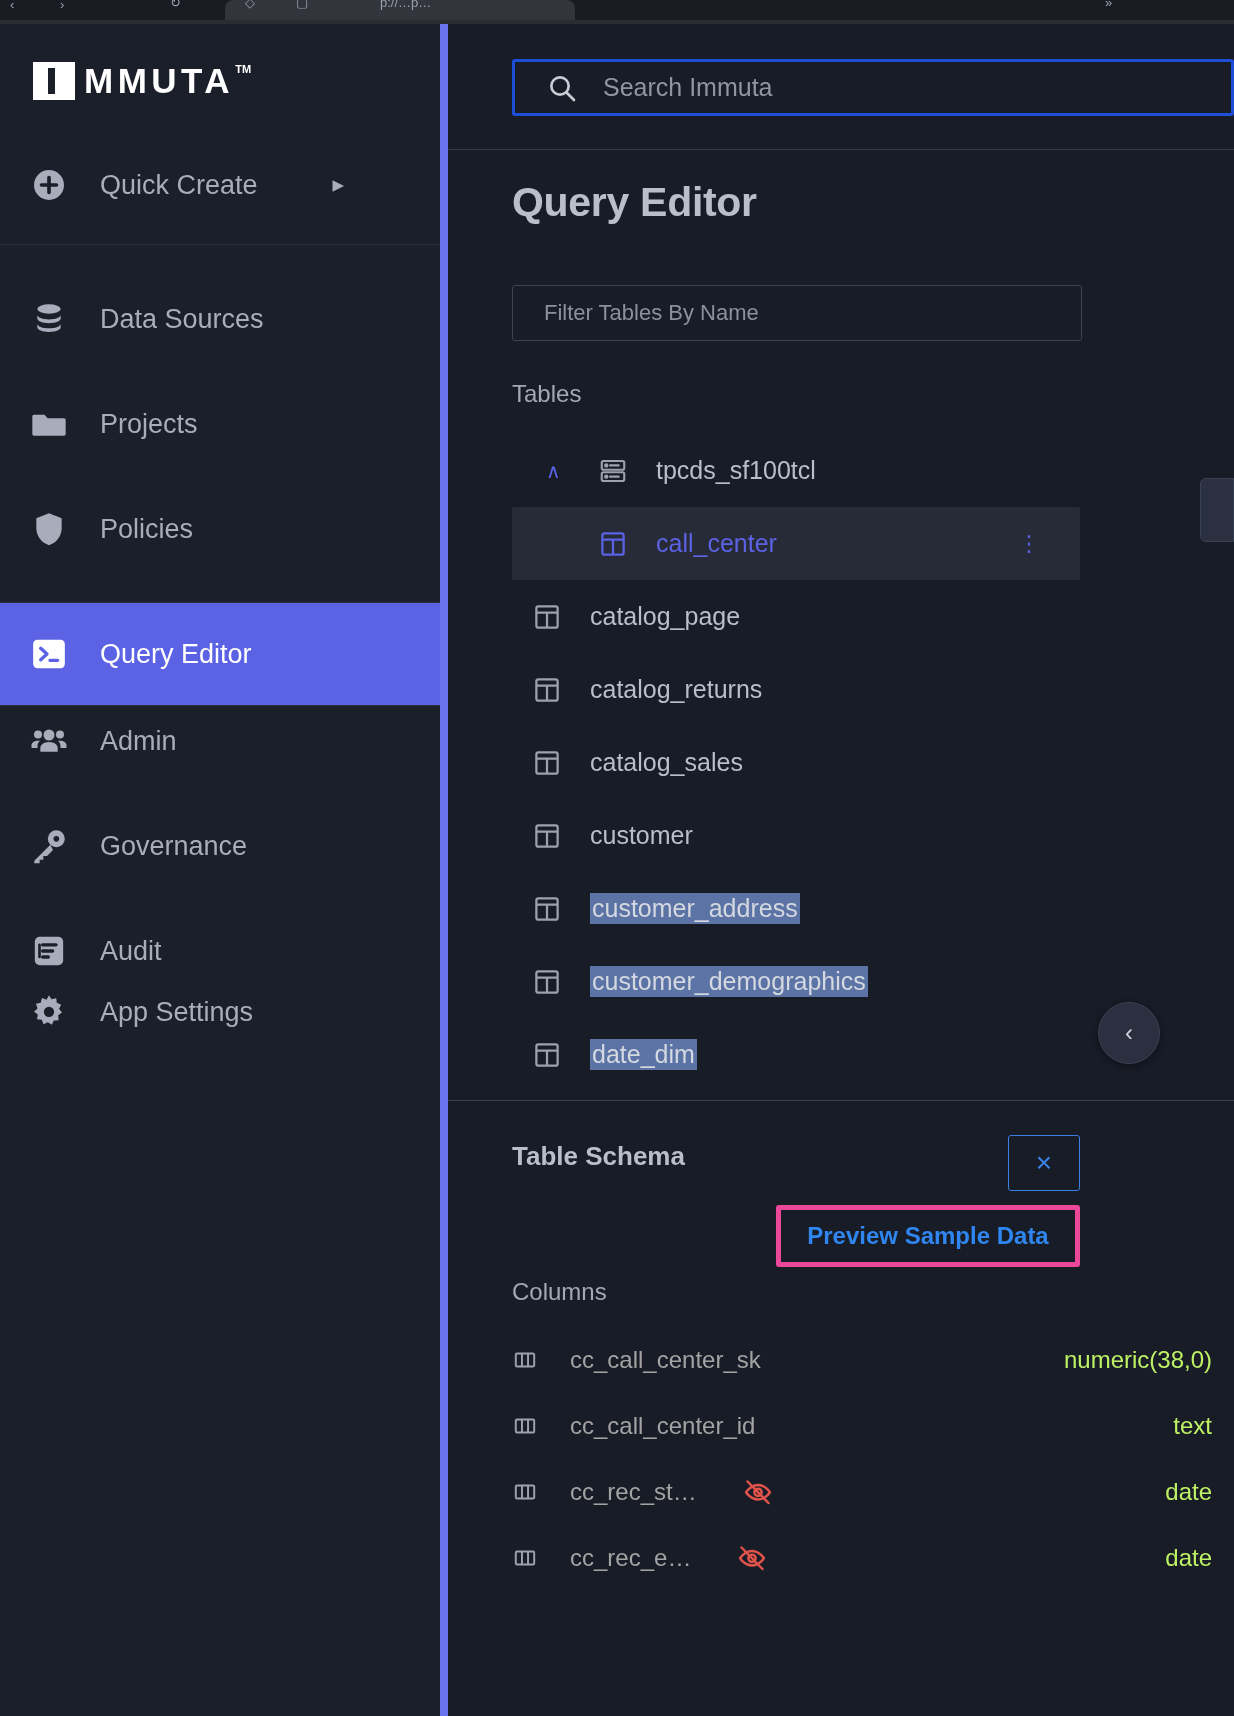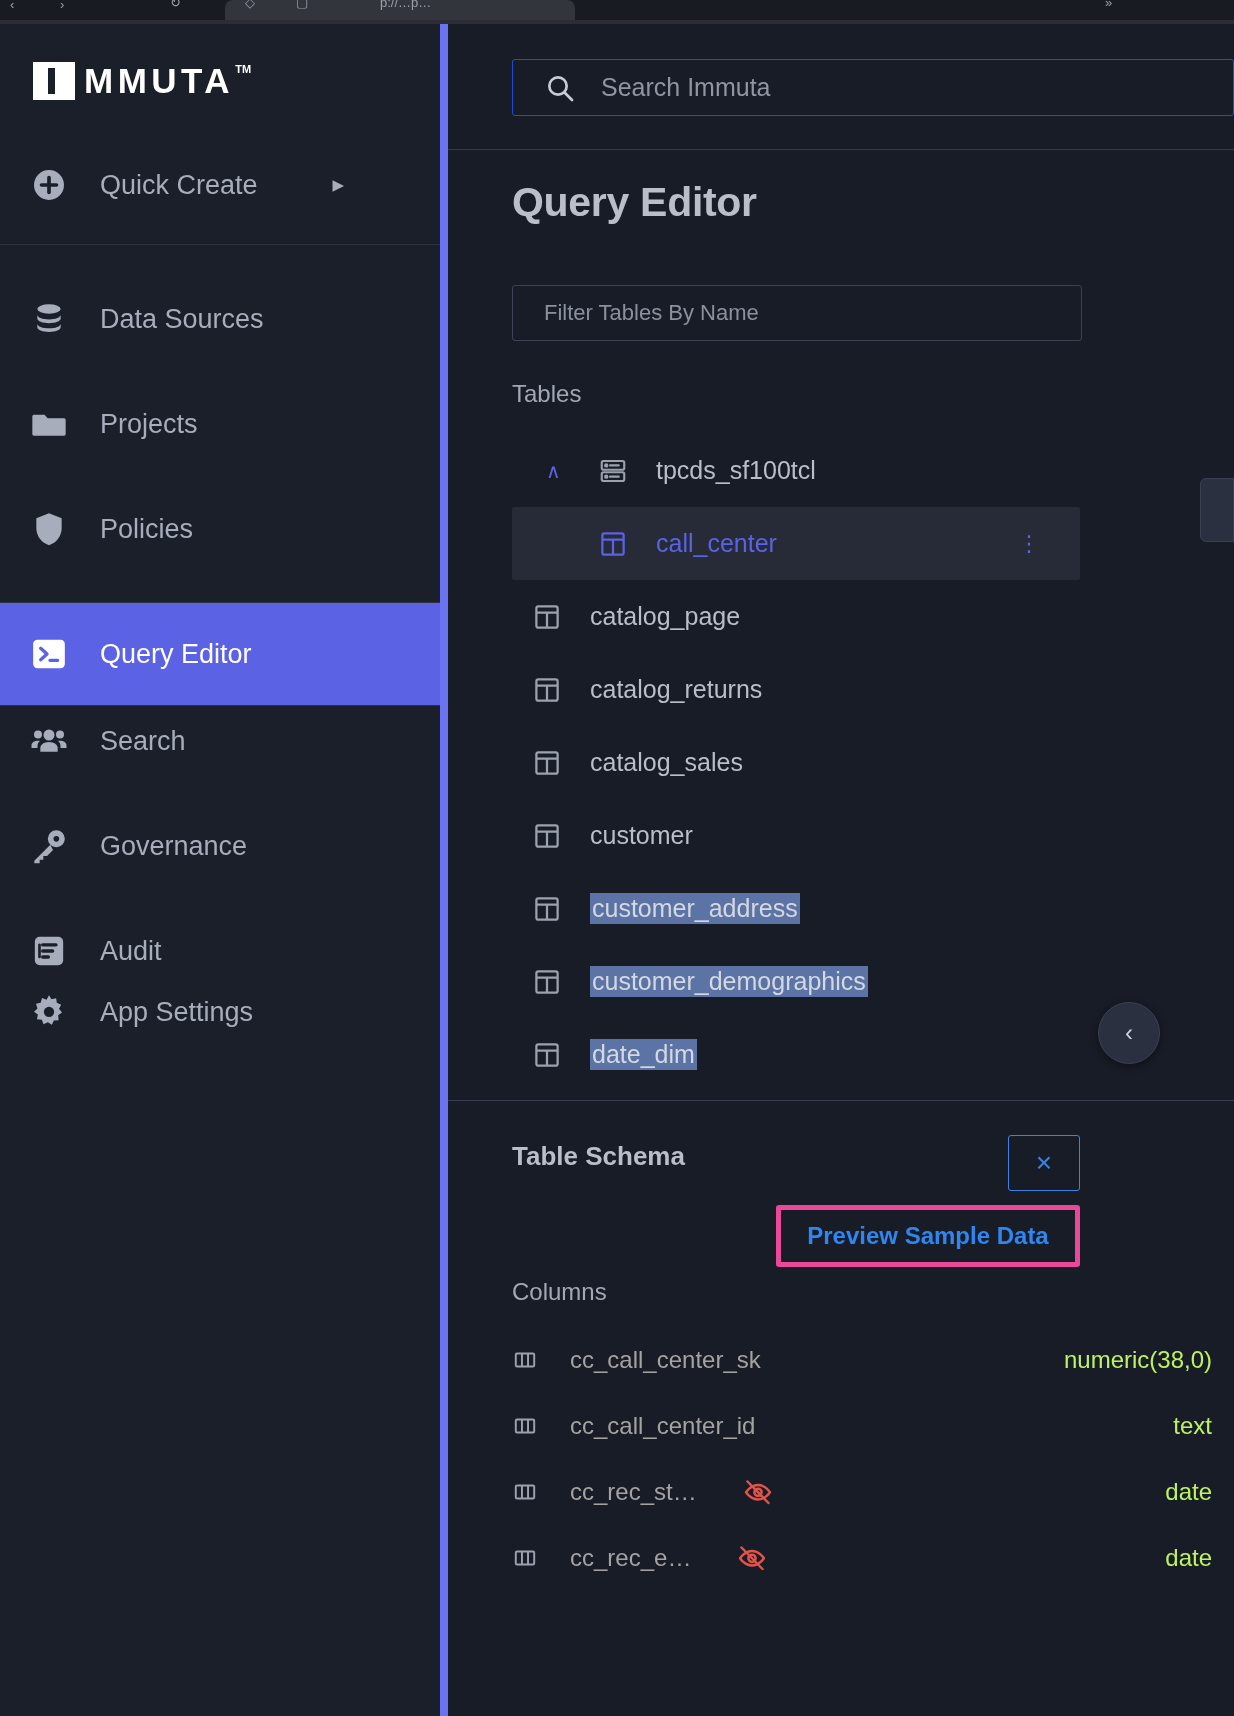--- a/index.html
+++ b/index.html
@@ -96,21 +96,21 @@
     position: absolute; top: 24px; left: 448px; width: 786px; height: 1692px;
     background: #181c27;
   }
 
   .search-bar-zone {
     position: absolute; top: 0; left: 0; width: 786px; height: 126px;
     border-bottom: 1px solid #343a48;
   }
   .search-box {
     position: absolute; top: 35px; left: 64px; width: 722px; height: 57px;
-    border: 1px solid #1d4ed8; border-radius: 3px;
+    border: 3px solid #1d4ed8; border-radius: 3px;
     display: flex; align-items: center;
   }
   .search-icon { margin-left: 31px; margin-right: 25px; color: #c8ccd4; display: flex; }
   .search-placeholder { color: #9095a2; font-size: 25px; }
 
   .page-title {
     position: absolute; top: 155px; left: 64px;
     color: #b9bec9; font-size: 41px; font-weight: 800; letter-spacing: -0.3px;
   }
 
@@ -291,21 +291,21 @@
     <span class="nav-icon">
       <svg width="40" height="40" viewBox="0 0 24 24" fill="currentColor">
         <circle cx="12" cy="8.4" r="3.3"></circle>
         <circle cx="5.4" cy="8.1" r="2.4"></circle>
         <circle cx="18.6" cy="8.1" r="2.4"></circle>
         <path d="M12 12.6c-3.1 0-5.2 1.7-5.2 3.6v2.2h10.4v-2.2c0-1.9-2.1-3.6-5.2-3.6z"></path>
         <path d="M5.4 11.8c-2.3 0-3.9 1.2-3.9 2.7v1.7h3.6v-1.2c0-1.2.6-2.3 1.6-3.1a6 6 0 0 0-1.3-.1z"></path>
         <path d="M18.6 11.8c2.3 0 3.9 1.2 3.9 2.7v1.7h-3.6v-1.2c0-1.2-.6-2.3-1.6-3.1a6 6 0 0 1 1.3-.1z"></path>
       </svg>
     </span>
-    <span class="nav-label">Search</span>
+    <span class="nav-label">Admin</span>
   </div>
 
   <div class="nav-item" style="top:787px;">
     <span class="nav-icon">
       <svg width="40" height="40" viewBox="0 0 24 24" fill="currentColor">
         <circle cx="16.4" cy="7.7" r="5.1"></circle>
         <circle cx="16.4" cy="7.7" r="1.7" fill="#1b1f2a"></circle>
         <path d="M12.8 11.2 3.2 20.8v1.6h3.2v-2.2h2.2v-2.2h2.2l3.6-3.6z"></path>
       </svg>
     </span>

